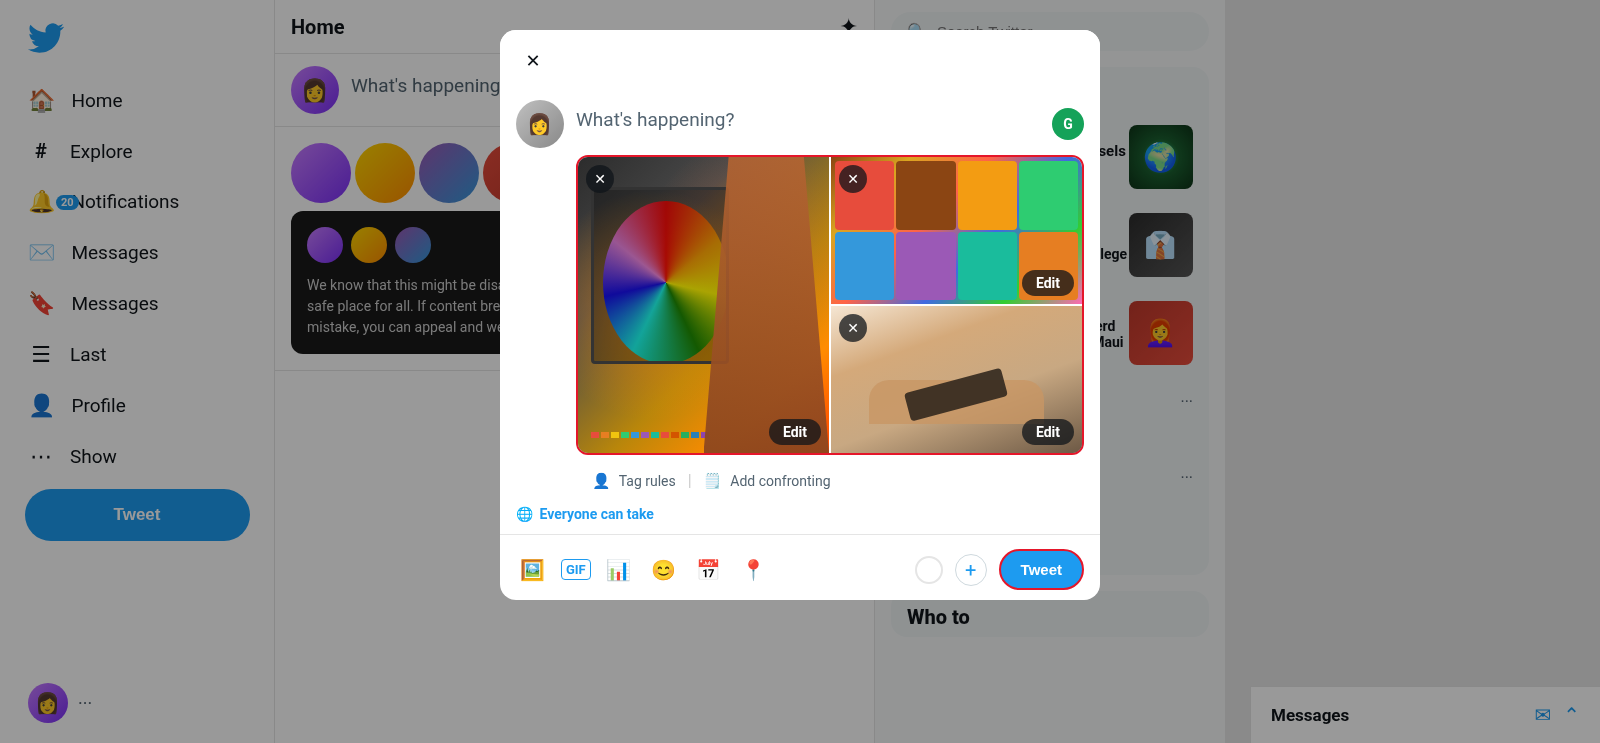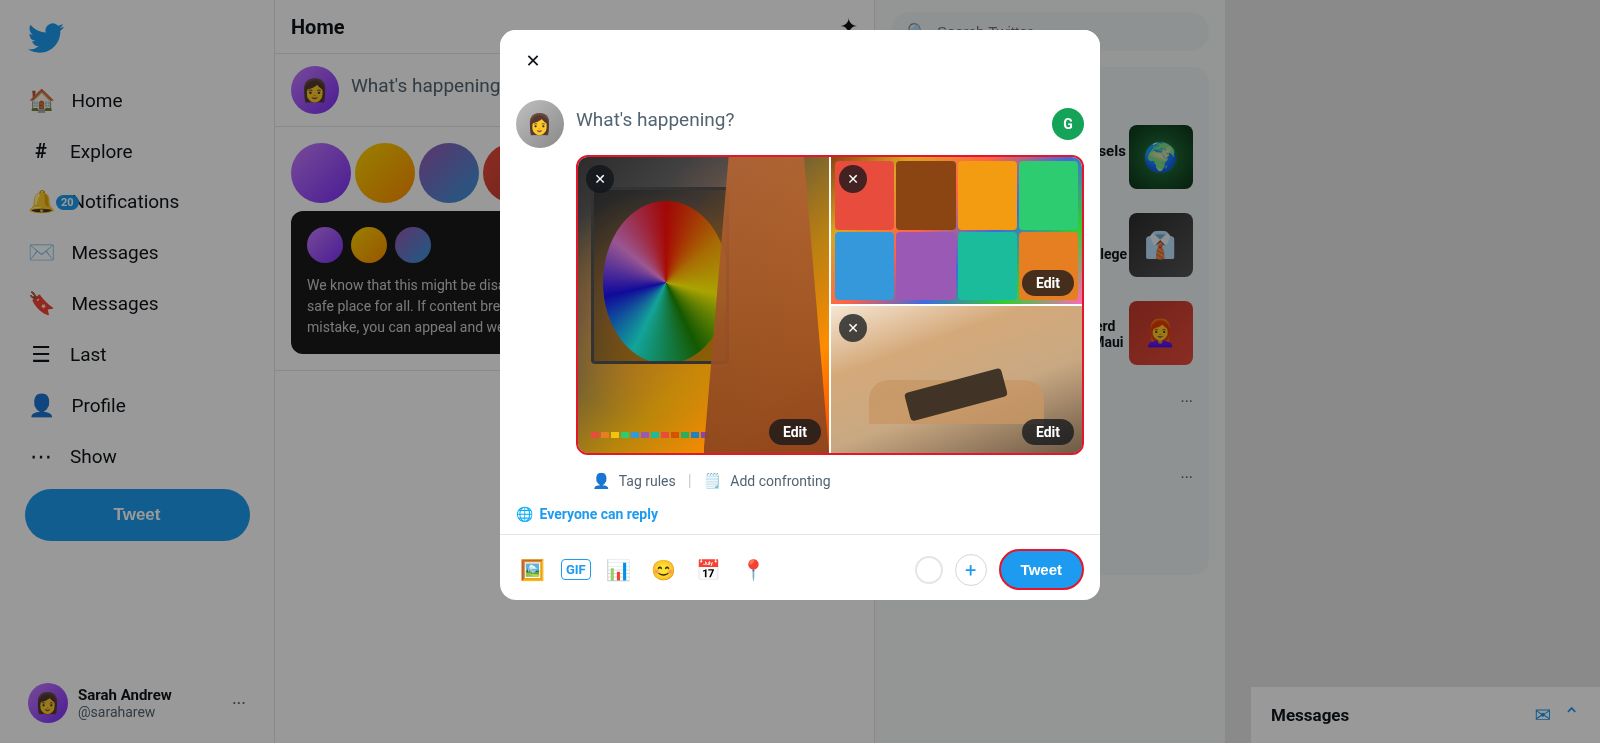--- a/index.html
+++ b/index.html
@@ -451,24 +451,20 @@
     <div class="nav-item">
       <span class="nav-icon">⋯</span>
       <span class="nav-label">Show</span>
     </div>
     <button class="tweet-button">Tweet</button>
   </nav>
   <div class="sidebar-user">
     <div class="sidebar-user-avatar">
       <span style="color:#fff;font-size:20px;">👩</span>
     </div>
-    <div class="sidebar-user-info">
-      <div class="sidebar-user-name">Sarah Andrew</div>
-      <div class="sidebar-user-handle">@saraharew</div>
-    </div>
     <span class="sidebar-user-dots">···</span>
   </div>
 </div>
 
 <div class="main-feed">
   <div class="feed-header">
     <span class="feed-title">Home</span>
     <span class="sparkle-icon">✦</span>
   </div>
   <div class="compose-area">
@@ -552,20 +548,23 @@
         <div class="trend-meta">Travel · Trending</div>
         <div class="trend-name">bnb</div>
         <div class="trend-tweets">1K Tweets</div>
       </div>
       <span class="trend-dots">···</span>
     </div>
 
     <span class="trend-more">Show more</span>
   </div>
 
+  <div class="right-box">
+    <div class="who-to-follow">Who to</div>
+  </div>
 </div>
 
 <div class="messages-bar">
   <span class="messages-bar-title">Messages</span>
   <div class="messages-bar-icons">
     <span>✉</span>
     <span>⌃</span>
   </div>
 </div>
 
@@ -653,21 +652,21 @@
           <span style="font-size:14px;color:#536471;cursor:pointer;">Tag rules</span>
           <span style="color:#ccc;margin:0 4px;">|</span>
           <span style="color:#536471;font-size:15px;">🗒️</span>
           <span style="font-size:14px;color:#536471;cursor:pointer;">Add confronting</span>
         </div>
       </div>
     </div>
 
     <div class="reply-setting">
       <span>🌐</span>
-      <span>Everyone can reply</span>
+      <span>Everyone can take</span>
     </div>
 
     <hr class="modal-divider">
 
     <div class="modal-toolbar">
       <span class="toolbar-icon">🖼️</span>
       <span class="toolbar-icon" style="font-size:13px;font-weight:700;border:1px solid #1d9bf0;border-radius:4px;padding:2px 4px;">GIF</span>
       <span class="toolbar-icon">📊</span>
       <span class="toolbar-icon">😊</span>
       <span class="toolbar-icon">📅</span>

